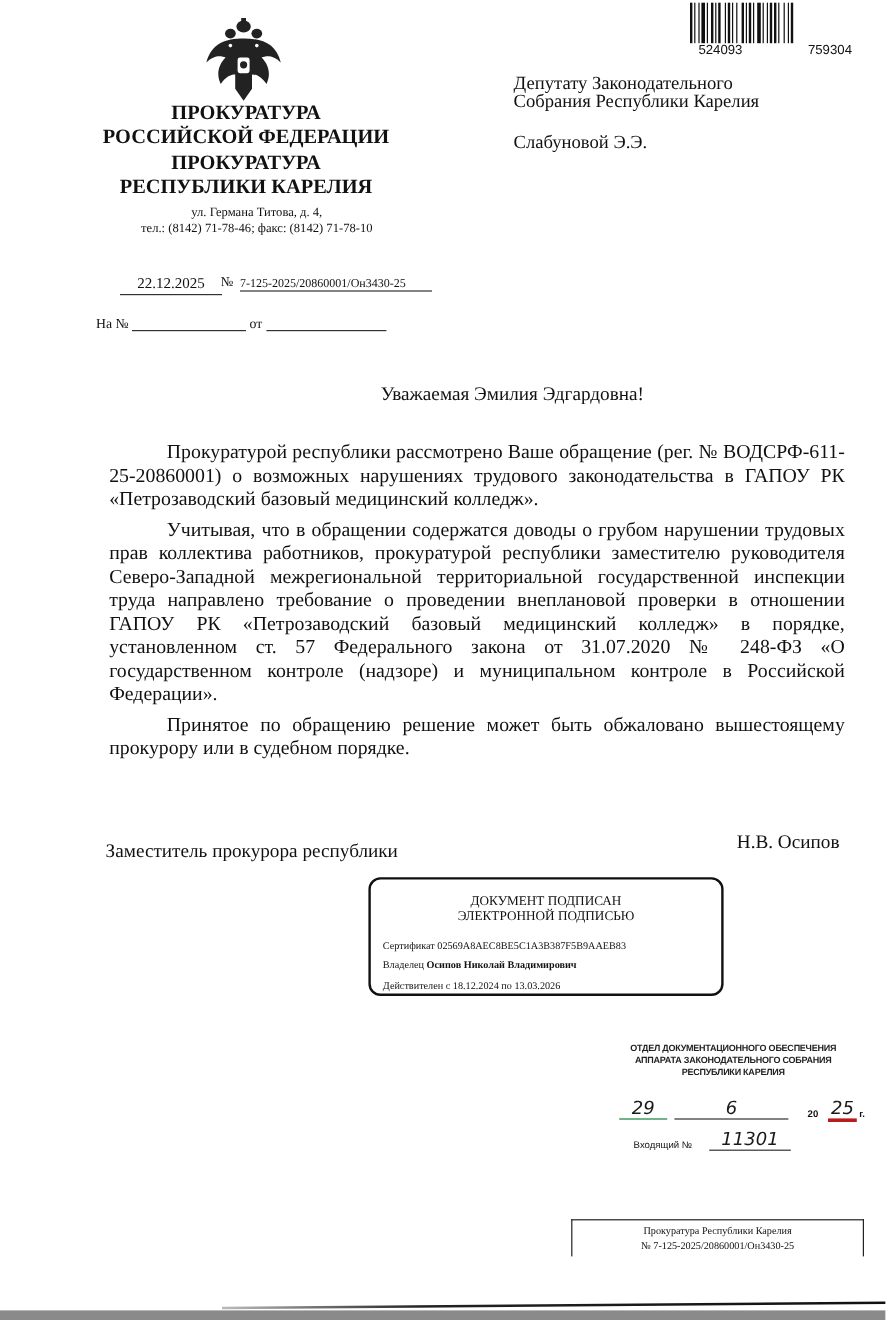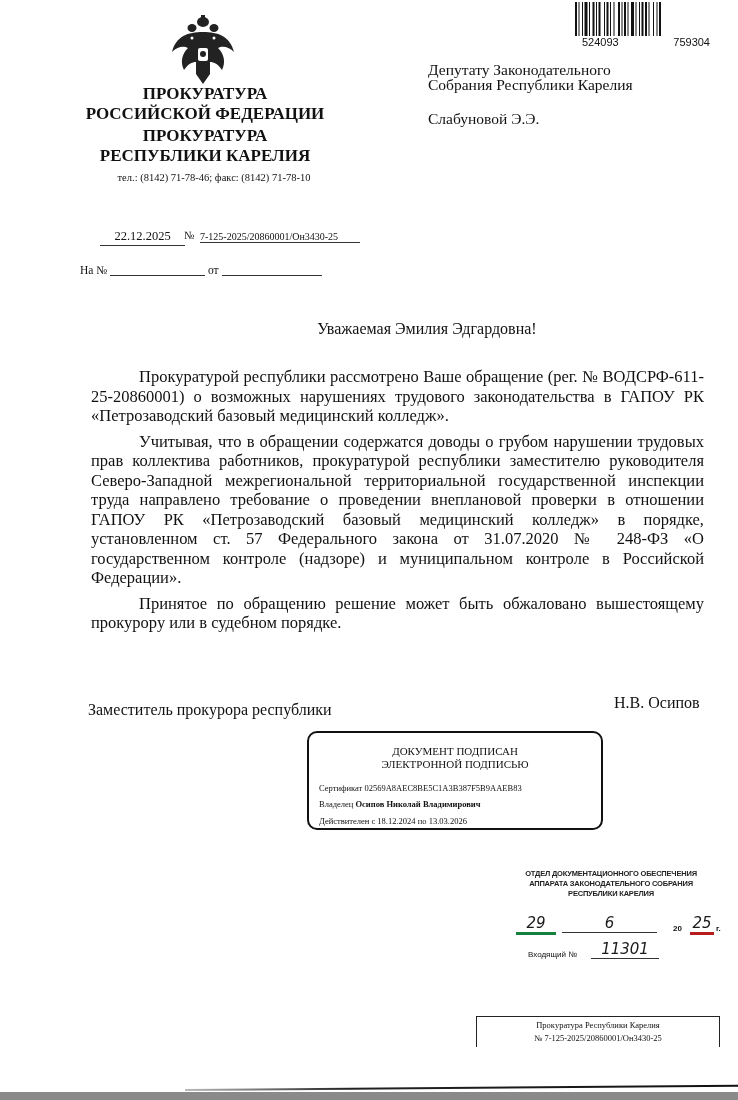--- a/index.html
+++ b/index.html
@@ -36,21 +36,21 @@
   .esig-head { position: absolute; top: 12px; left: 0; width: 100%; text-align: center; font-size: 11px; line-height: 13px; }
   .esig-line { position: absolute; left: 10px; font-size: 8.5px; white-space: nowrap; }
   .esig-l1 { top: 50px; }
   .esig-l2 { top: 66px; }
   .esig-l3 { top: 83px; }
   .esig-line b { font-weight: bold; }
 
   .stamp { left: 496px; top: 869px; width: 230px; font-family: "Liberation Sans", sans-serif; font-weight: bold; font-size: 7.5px; line-height: 10px; text-align: center; color: #222; letter-spacing: -0.2px; }
   .stamp-date { left: 510px; top: 914px; width: 220px; height: 24px; font-family: "Liberation Sans", sans-serif; font-size: 8px; }
   .hand { font-family: "DejaVu Sans", sans-serif; font-style: italic; font-size: 15px; color: #1a1a1a; }
-  .sd-day { position: absolute; left: 6px; top: 0; width: 40px; border-bottom: 3px solid #15803d; text-align: center; }
+  .sd-day { position: absolute; left: 6px; top: 0; width: 40px; border-bottom: 1px solid #15803d; text-align: center; }
   .sd-month { position: absolute; left: 52px; top: 0; width: 95px; border-bottom: 1px solid #333; text-align: center; }
   .sd-yearpre { position: absolute; left: 163px; top: 10px; font-weight: bold; font-size: 8px; }
   .sd-year { position: absolute; left: 180px; top: 0; width: 24px; border-bottom: 3px solid #b91c1c; text-align: center; }
   .sd-g { position: absolute; left: 206px; top: 10px; font-size: 8px; font-weight: bold; }
   .stamp-in { left: 528px; top: 940px; width: 200px; height: 24px; font-family: "Liberation Sans", sans-serif; }
   .si-label { position: absolute; left: 0; top: 10px; font-size: 8px; font-weight: normal; }
   .si-val { position: absolute; left: 63px; top: 0; width: 68px; border-bottom: 1px solid #333; text-align: center; }
 
   .regbox { left: 476px; top: 1016px; width: 242px; height: 30px; border-top: 1.5px solid #222; border-left: 1.5px solid #222; border-right: 1.5px solid #222; }
   .regbox div { text-align: center; font-size: 8.5px; line-height: 13px; }
@@ -85,20 +85,21 @@
 <div class="abs org org1">
   <div>ПРОКУРАТУРА</div>
   <div>РОССИЙСКОЙ ФЕДЕРАЦИИ</div>
 </div>
 <div class="abs org org2">
   <div>ПРОКУРАТУРА</div>
   <div>РЕСПУБЛИКИ КАРЕЛИЯ</div>
 </div>
 
 <div class="abs addr">
+  <div>ул. Германа Титова, д. 4,</div>
   <div>тел.: (8142) 71-78-46; факс: (8142) 71-78-10</div>
 </div>
 
 <div class="abs dateline" style="width:280px;height:20px;">
   <span class="date-val">22.12.2025</span>
   <span class="num-sign">№</span>
   <span class="num-val">7-125-2025/20860001/Он3430-25</span>
 </div>
 
 <div class="abs reply">

